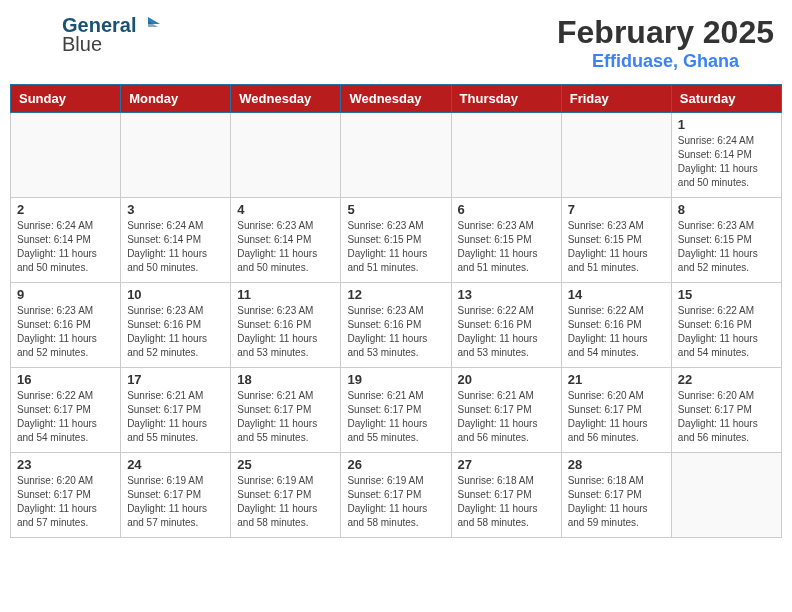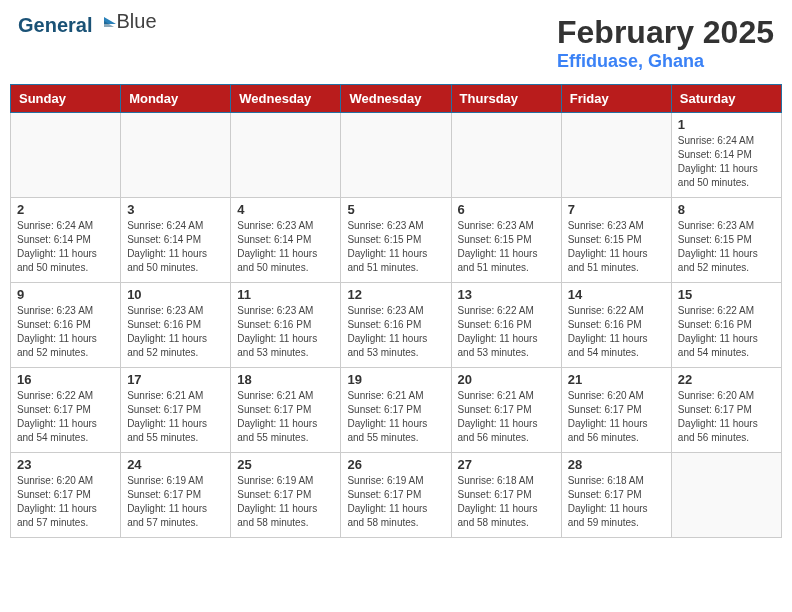--- a/index.html
+++ b/index.html
@@ -15,21 +15,21 @@
       justify-content: space-between;
       align-items: flex-start;
       margin-bottom: 8px;
       padding: 4px 8px;
     }
     .logo {
       display: flex;
       align-items: center;
     }
     .title-block {
-      text-align: left;
+      text-align: center;
     }
     .title-block h1 {
       font-size: 32px;
       font-weight: bold;
       color: #333;
     }
     .title-block h2 {
       font-size: 18px;
       font-weight: bold;
       color: #3b82f6;
@@ -75,21 +75,21 @@
     }
     tr.week-row td {
       height: 85px;
     }
   </style>
 </head>
 <body>
 
 <div class="header">
   <div class="logo">
-  <div style="display:flex;flex-direction:row;align-items:flex-start;">
+  <div style="display:flex;flex-direction:column;align-items:flex-start;margin-left:44px;">
     <div style="display:flex;align-items:center;">
       <span style="font-size:20px;font-weight:bold;color:#1a5276;">General</span>
       <svg width="22" height="18" viewBox="0 0 22 18" style="margin-left:2px;margin-top:-4px;">
         <polygon points="10,2 22,9 10,9" fill="#2980b9"></polygon>
         <polygon points="10,6 20,12 10,12" fill="#1a5276" opacity="0.5"></polygon>
       </svg>
     </div>
     <span style="font-size:20px;font-weight:normal;color:#404040;margin-top:-4px;">Blue</span>
   </div>
 </div>

